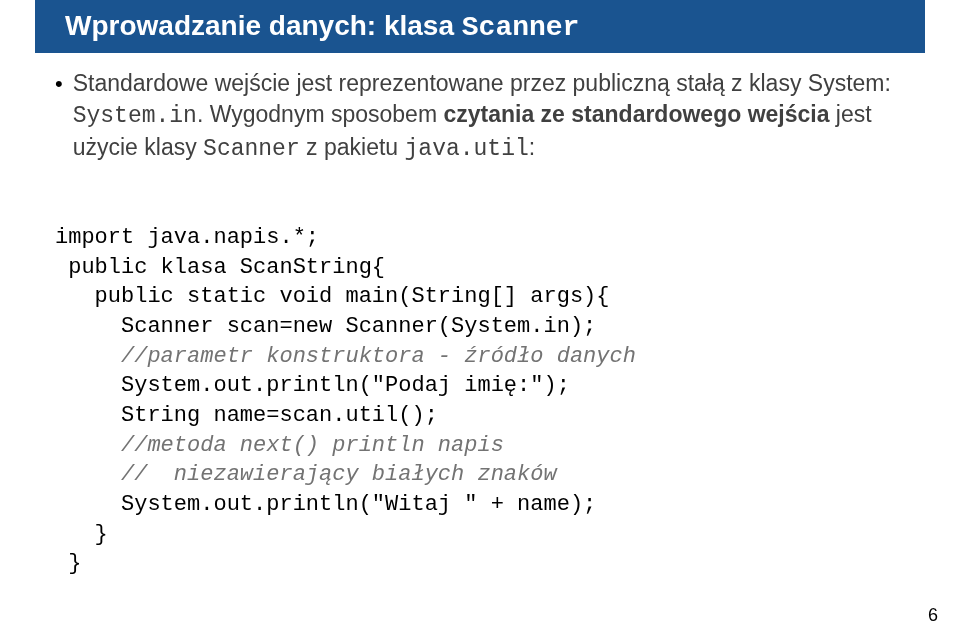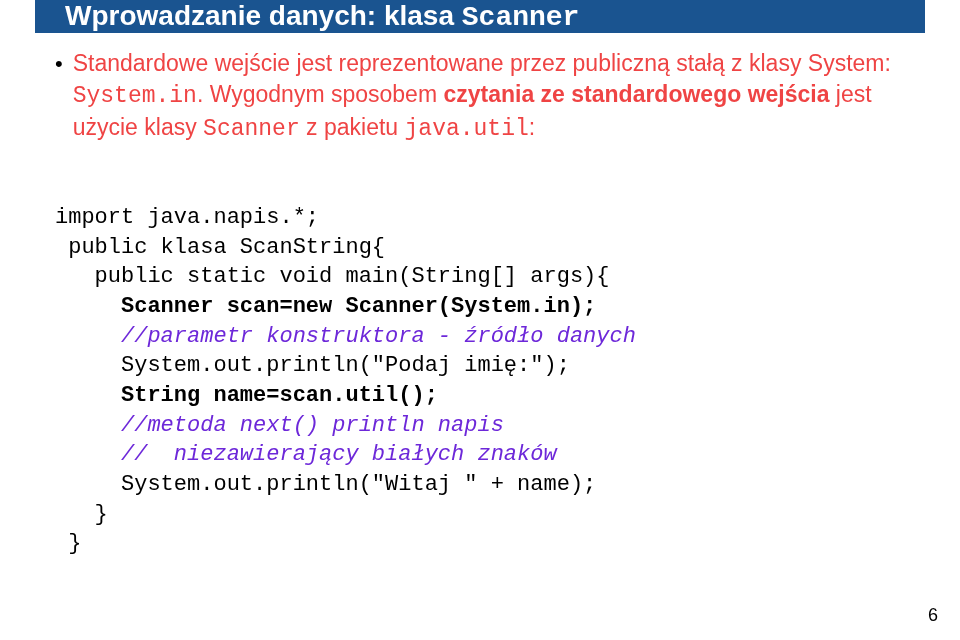--- a/index.html
+++ b/index.html
@@ -7,21 +7,21 @@
     width: 960px;
     height: 640px;
     background: #ffffff;
     font-family: Arial, Helvetica, sans-serif;
     position: relative;
     overflow: hidden;
   }
   .title-bar {
     background: #1a5490;
     color: #ffffff;
-    padding: 0 30px;
+    padding: 10px 30px;
     font-size: 28px;
     font-weight: bold;
     margin: 0 35px;
   }
   .title-bar .mono {
     font-family: "Courier New", Courier, monospace;
   }
   .content {
     padding: 15px 55px 0 55px;
   }
@@ -32,34 +32,34 @@
     margin-bottom: 28px;
   }
   .bullet {
     font-size: 22px;
     line-height: 1.3;
     margin-top: 2px;
   }
   .para {
     font-size: 23px;
     line-height: 1.35;
-    color: #ef4444;
+    color: #404040;
   }
   .para .mono {
     font-family: "Courier New", Courier, monospace;
   }
   .code {
     font-family: "Courier New", Courier, monospace;
     font-size: 22px;
     line-height: 1.35;
     color: #000;
     white-space: pre;
   }
-  .code .b { font-weight: bold; text-align: right; }
-  .code .i { font-style: italic; color: #6d28d9; }
+  .code .b { font-weight: normal; text-align: right; }
+  .code .i { font-style: italic; color: #737373; }
   .page-num {
     position: absolute;
     bottom: 14px;
     right: 22px;
     font-size: 18px;
     color: #000;
   }
 </style>
 </head>
 <body>

